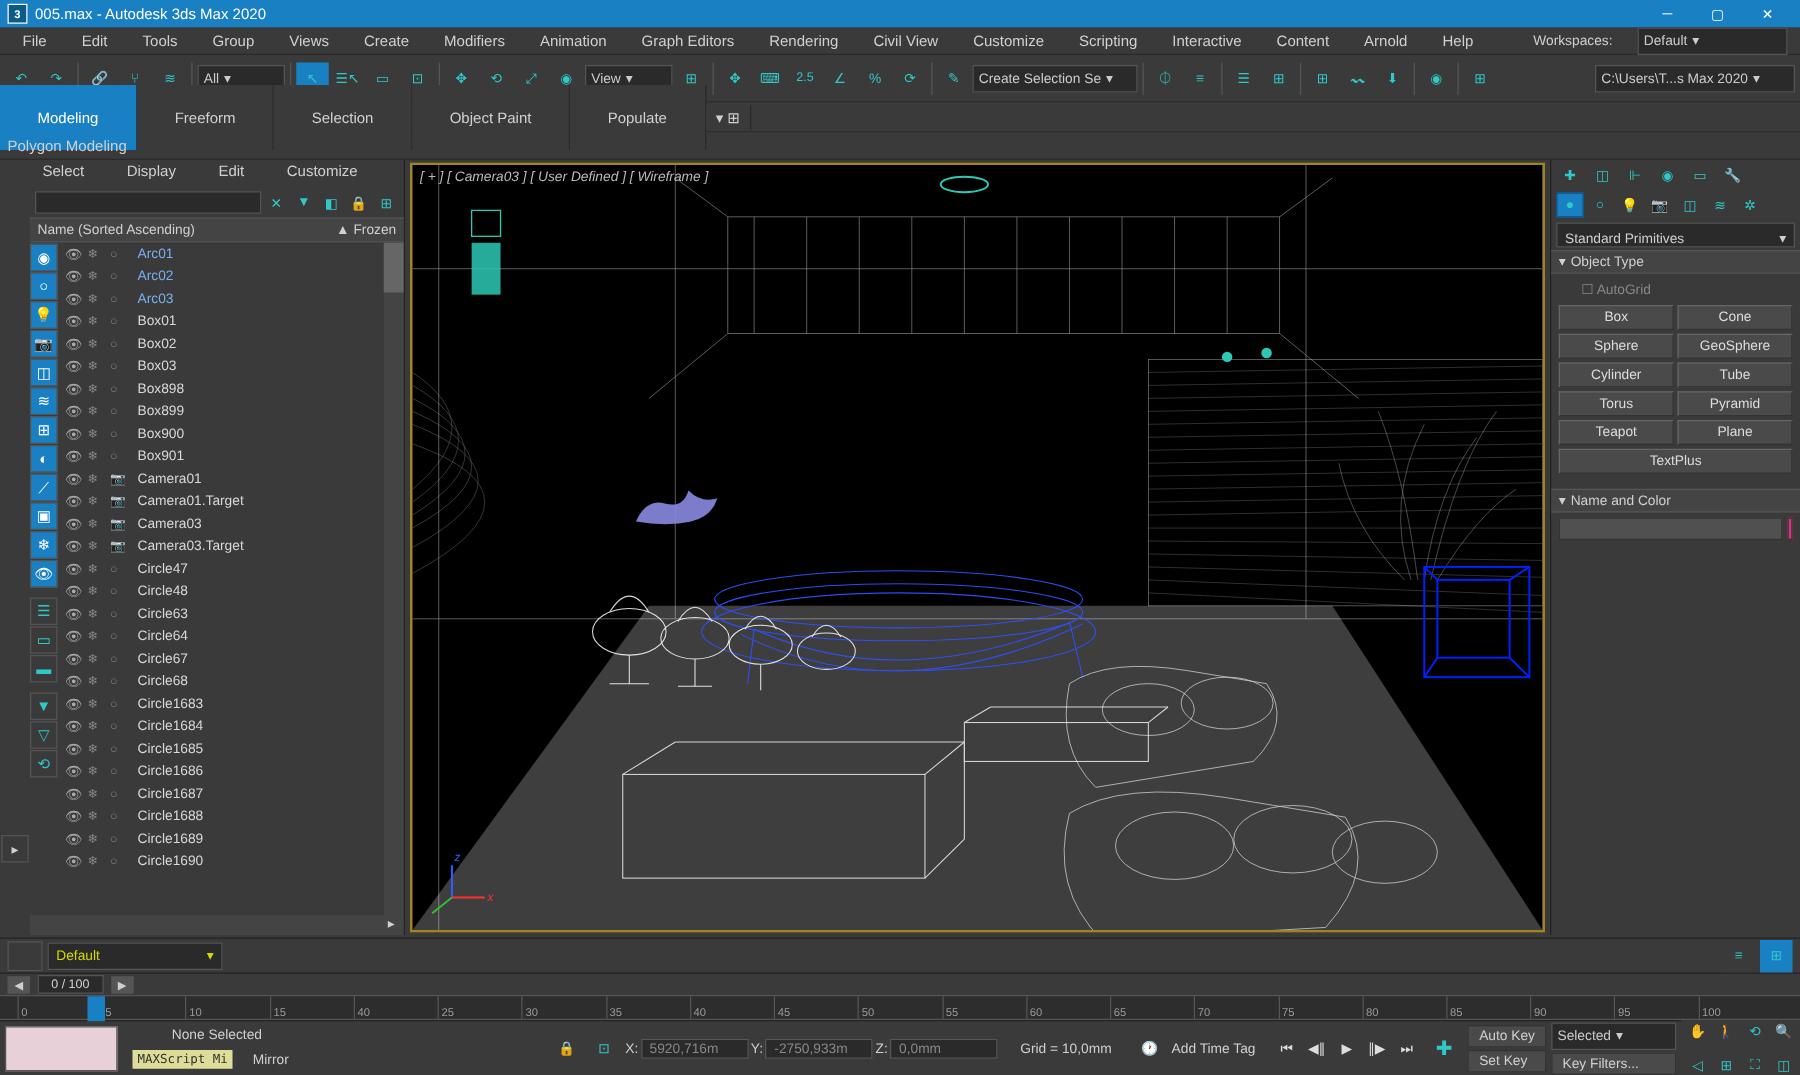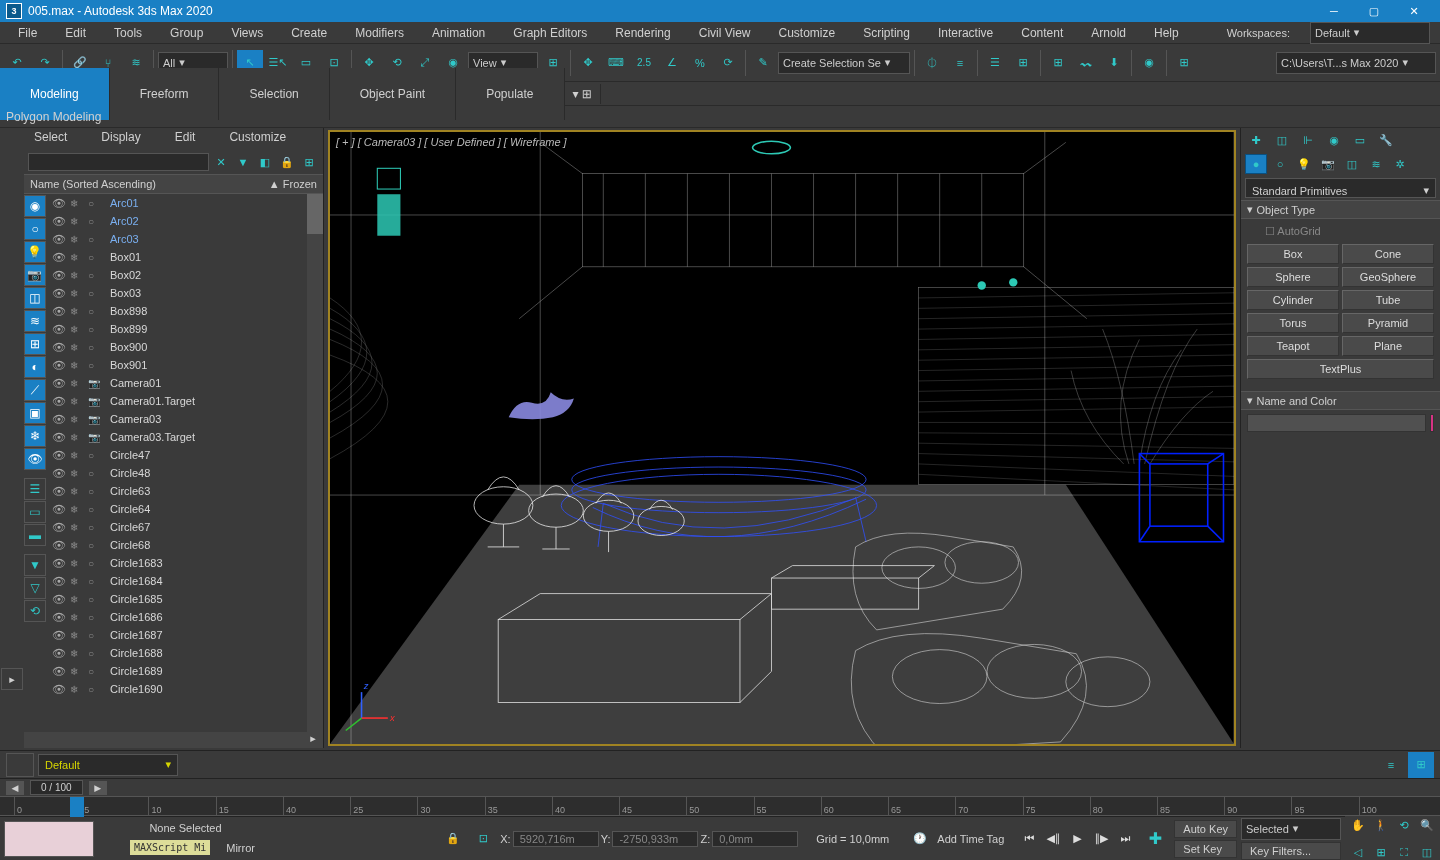--- a/index.html
+++ b/index.html
@@ -71,21 +71,21 @@
 .timeline-area { background:#3a3a3a; }
 .tl-top { height:18px; display:flex; align-items:center; padding:0 6px; gap:6px; font-size:10px; border-top:1px solid #222;}
 .tl-top .nav{width:18px;height:14px;background:#555;display:flex;align-items:center;justify-content:center;font-size:9px;}
 .tl-top .frames{background:#2a2a2a;padding:1px 10px;border:1px solid #555;}
 .tl-ruler { height:20px; background:#2d2d2d; display:flex; position:relative; padding:0 14px; font-size:9px; border-top:1px solid #555; border-bottom:1px solid #555;}
 .tl-ruler .marker{position:absolute;left:70px;top:0;width:14px;height:20px;background:#1a80c4;}
 .tl-ruler .tick{flex:1;border-left:1px solid #555;padding-left:2px;padding-top:8px;color:#999;}
 .status { height:44px; background:#3a3a3a; display:flex; align-items:center; padding:0 4px; gap:4px; border-top:1px solid #222;}
 .status .preview{width:90px;height:36px;background:#e8d0d8;border:1px solid #555;}
 .status .txt1{font-size:11px;padding:0 10px;text-align:center;}
-.status .mx{background:#dddd99;color:#333;font-family:monospace;font-size:10px;padding:2px 4px;margin-left:24px;}
+.status .mx{background:#dddd99;color:#333;font-family:monospace;font-size:10px;padding:2px 4px;}
 .status .coords{display:flex;gap:2px;align-items:center;font-size:11px;}
 .status .coords .cv{background:#2a2a2a;border:1px solid #555;padding:1px 6px;color:#888;width:86px;}
 .status .pb{display:flex;gap:2px;}
 .status .pbtn{width:22px;height:22px;display:flex;align-items:center;justify-content:center;color:#ddd;}
 .status .keybtn{background:#4a4a4a;border:1px solid #333;padding:2px 8px;font-size:11px;}
 svg{display:block;}
 ::-webkit-scrollbar{width:16px;height:16px;background:#444;}
 ::-webkit-scrollbar-thumb{background:#666;}
 </style>
 </head>

